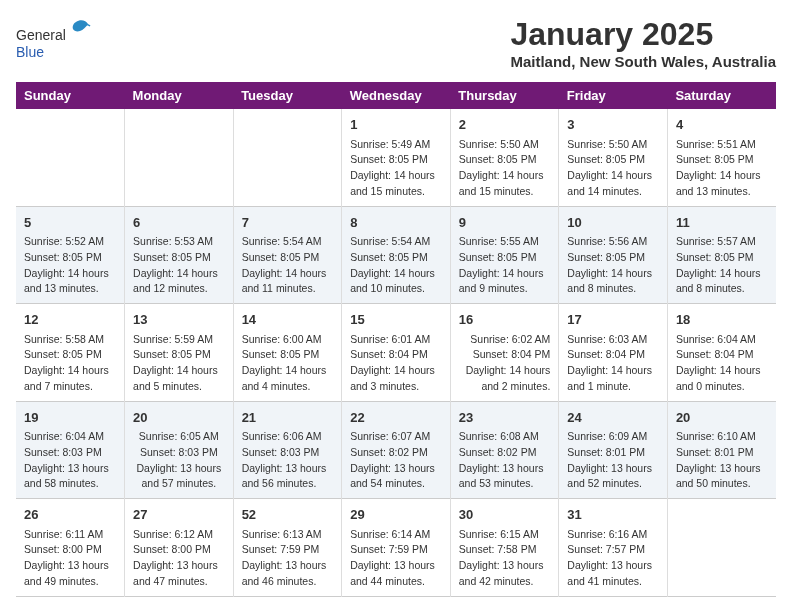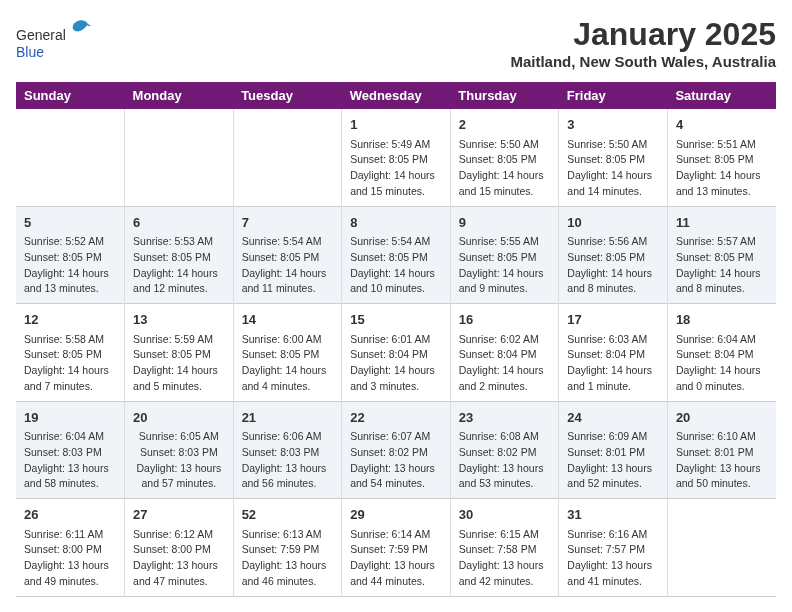--- a/index.html
+++ b/index.html
@@ -26,21 +26,20 @@
       line-height: 1.2;
     }
     .logo-general { color: #333; }
     .logo-blue { color: #2a5db0; }
     .logo-icon {
       width: 24px;
       height: 24px;
       margin-left: 2px;
     }
     .title-area {
-      text-align: right;
     }
     .month-year {
       font-size: 32px;
       font-weight: bold;
       color: #333;
     }
     .location {
       font-size: 15px;
       color: #333;
       font-weight: bold;
@@ -222,21 +221,21 @@
 Daylight: 14 hours and 4 minutes.</div>
         </td>
         <td>
           <span class="day-num">15</span>
           <div class="day-info" style="white-space: pre-line;">Sunrise: 6:01 AM
 Sunset: 8:04 PM
 Daylight: 14 hours and 3 minutes.</div>
         </td>
         <td>
           <span class="day-num">16</span>
-          <div class="day-info" style="white-space: pre-line;">Sunrise: 6:02 AM
+          <div class="day-info" style="white-space: pre-line; text-align: right;">Sunrise: 6:02 AM
 Sunset: 8:04 PM
 Daylight: 14 hours and 2 minutes.</div>
         </td>
         <td>
           <span class="day-num">17</span>
           <div class="day-info" style="white-space: pre-line;">Sunrise: 6:03 AM
 Sunset: 8:04 PM
 Daylight: 14 hours and 1 minute.</div>
         </td>
         <td>

